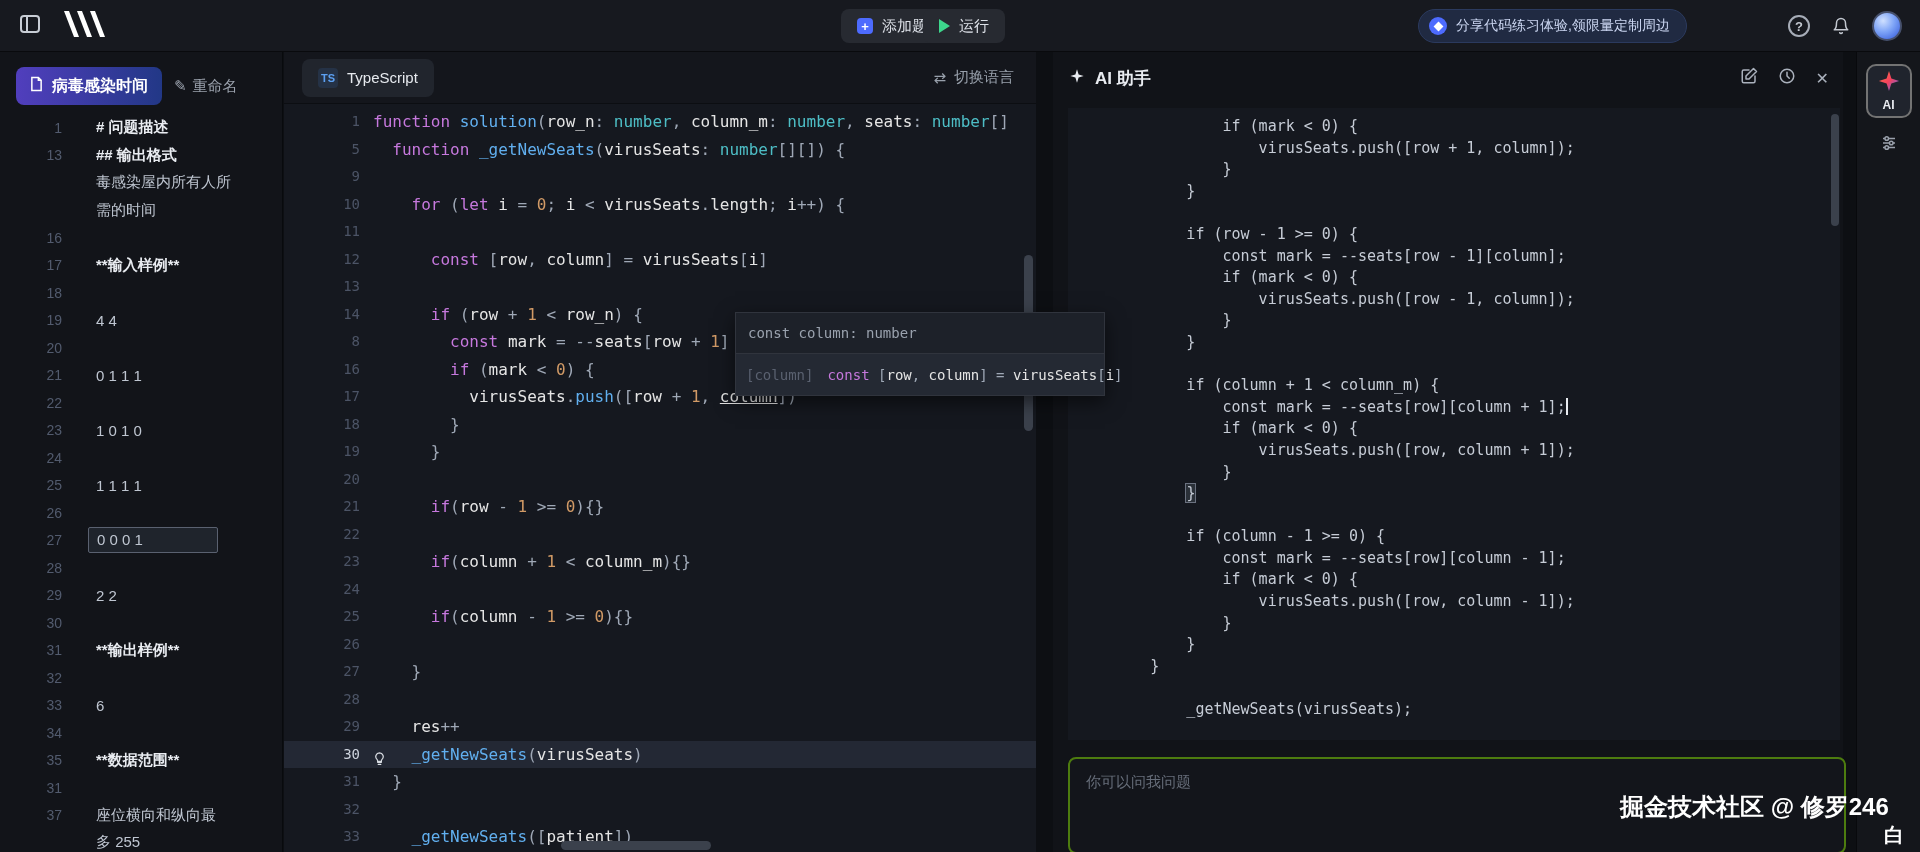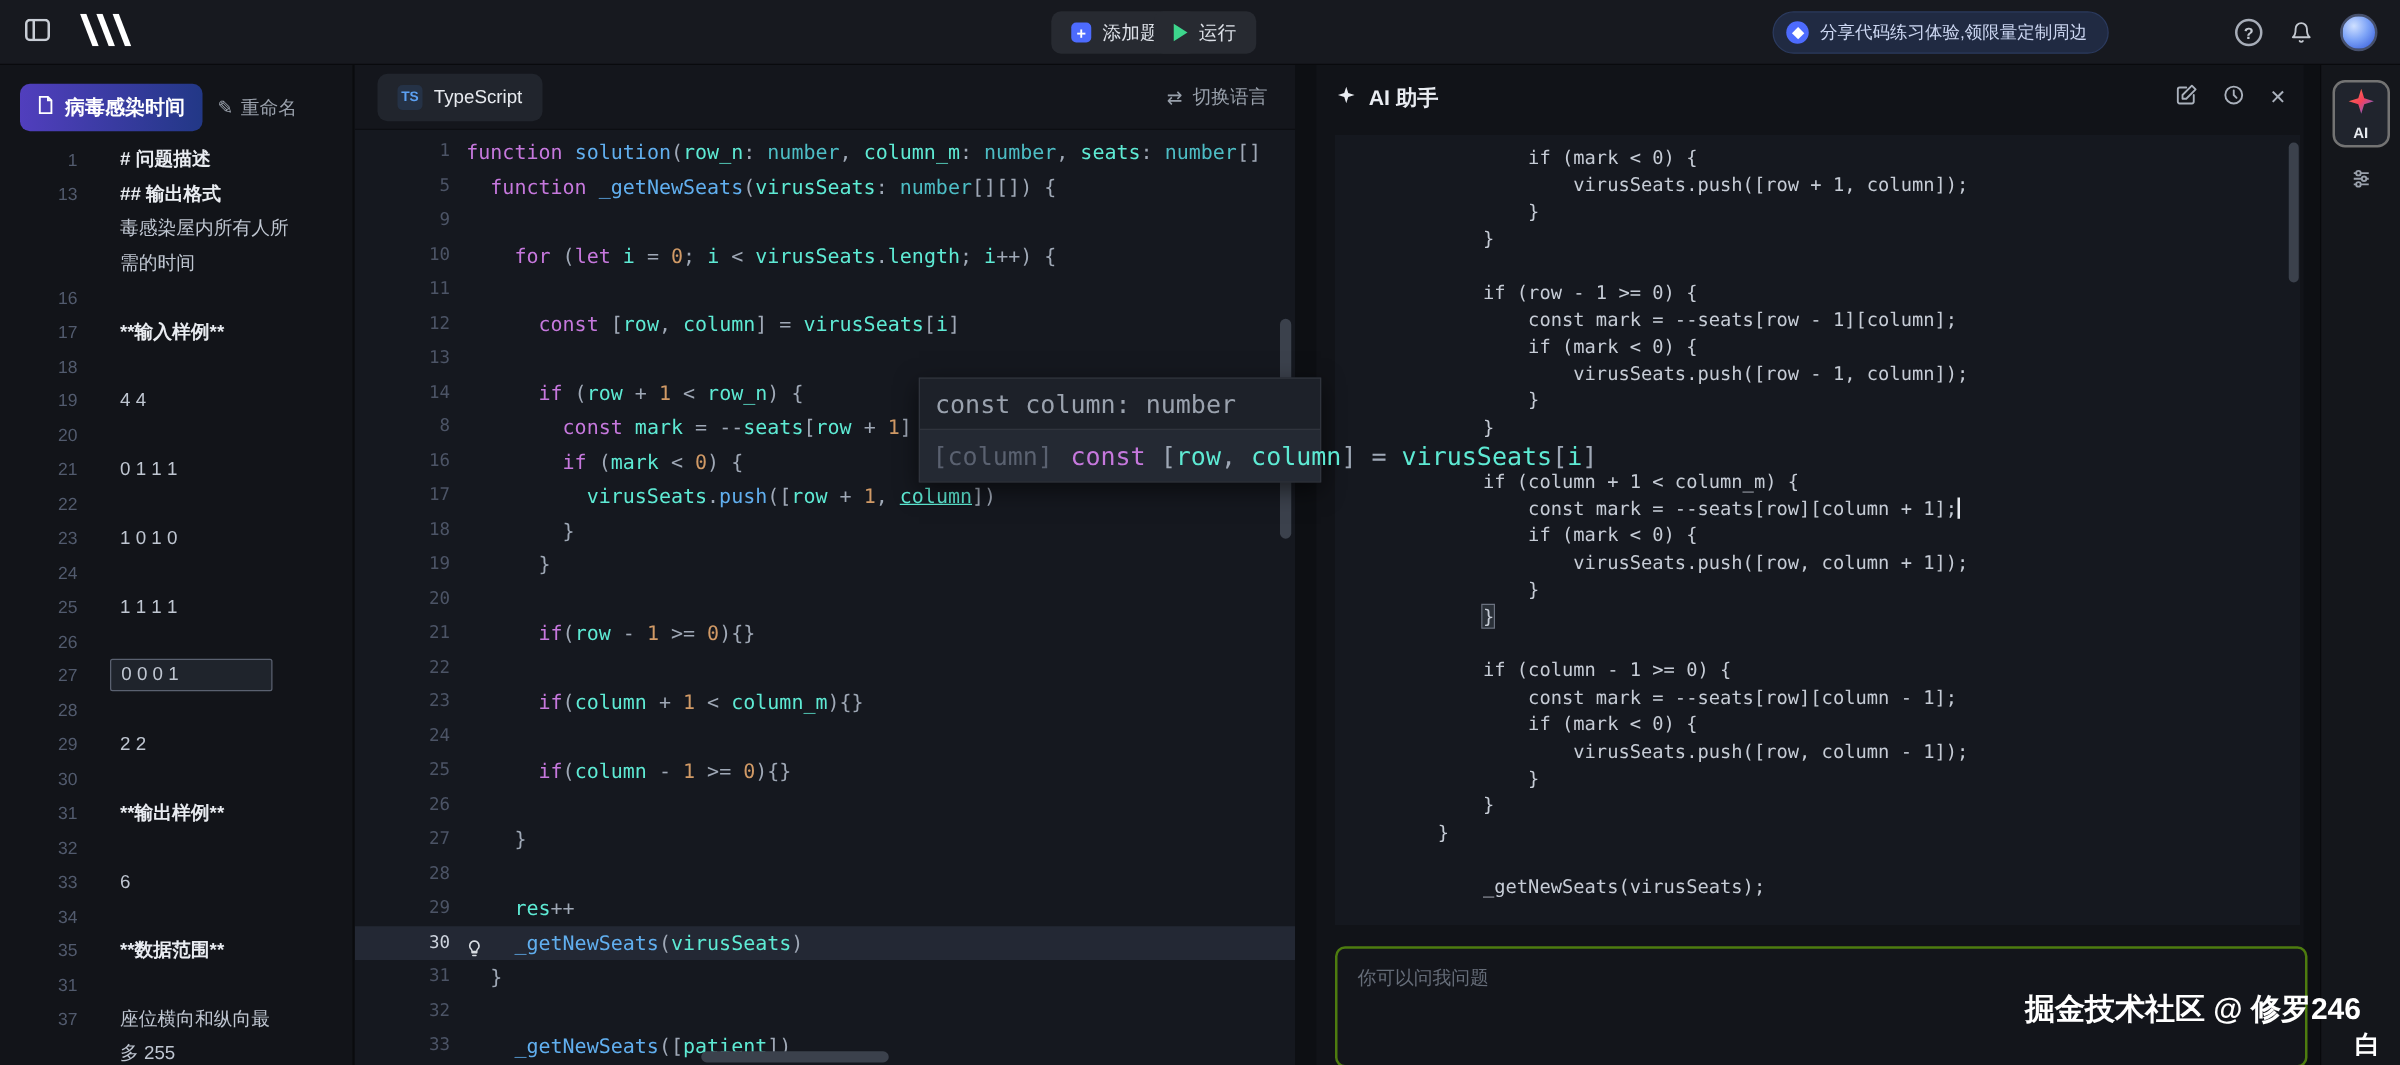--- a/index.html
+++ b/index.html
@@ -59,25 +59,25 @@
   .switch-lang { position:absolute; right:22px; display:flex; align-items:center; gap:8px; color:#98a0ab; font-size:15px; cursor:pointer; }
   .code { position:absolute; left:0; top:52px; right:0; bottom:0; overflow:hidden; padding-top:4px;
     font-family:"DejaVu Sans Mono","Liberation Mono",monospace; font-size:16px; }
   .cl { position:relative; display:flex; height:27.5px; line-height:27.5px; }
   .cl-num { width:76px; flex:0 0 76px; text-align:right; color:#4c5466; font-size:14px; }
   .cl-code { margin-left:13px; white-space:pre; color:#9fa8b6; }
   .cl.current { background:#232834; }
   .cl.current .cl-num { color:#cdd3dd; }
   .bulb { position:absolute; left:88px; top:6px; }
   .tk-k { color:#c678dd; } .tk-f { color:#61afef; } .tk-t { color:#4dbdc5; }
-  .tk-n { color:#d19a66; } .tk-v { color:#5eead4; }
+  .tk-n { color:#d19a66; } .tk-v { color:#e5e5e5; }
   .u { text-decoration:underline; }
 
-  .tooltip { position:absolute; left:451px; top:250px; width:322px; z-index:6;
-    font-family:"DejaVu Sans Mono","Liberation Mono",monospace; font-size:20px;
+  .tooltip { position:absolute; left:451px; top:260px; width:370px; z-index:6;
+    font-family:"DejaVu Sans Mono","Liberation Mono",monospace; font-size:14px;
     border:1px solid #30343d; background:#1d2129; box-shadow:0 6px 18px rgba(0,0,0,.55); }
   .tt-row1 { height:40px; display:flex; align-items:center; padding:0 12px; color:#9aa2ae; }
   .tt-row2 { height:42px; display:flex; align-items:center; gap:14px; padding:0 10px;
     background:#242933; border-top:1px solid #30343d; }
   .tt-ghost { color:#5a6170; }
   .tt-def { white-space:pre; color:#9fa8b6; }
 
   .vscroll { position:absolute; right:3px; top:203px; width:9px; height:176px; background:#3b414c; border-radius:5px; }
   .hscroll { position:absolute; left:277px; bottom:2px; width:150px; height:9px; background:#3b414c; border-radius:5px; }
 

